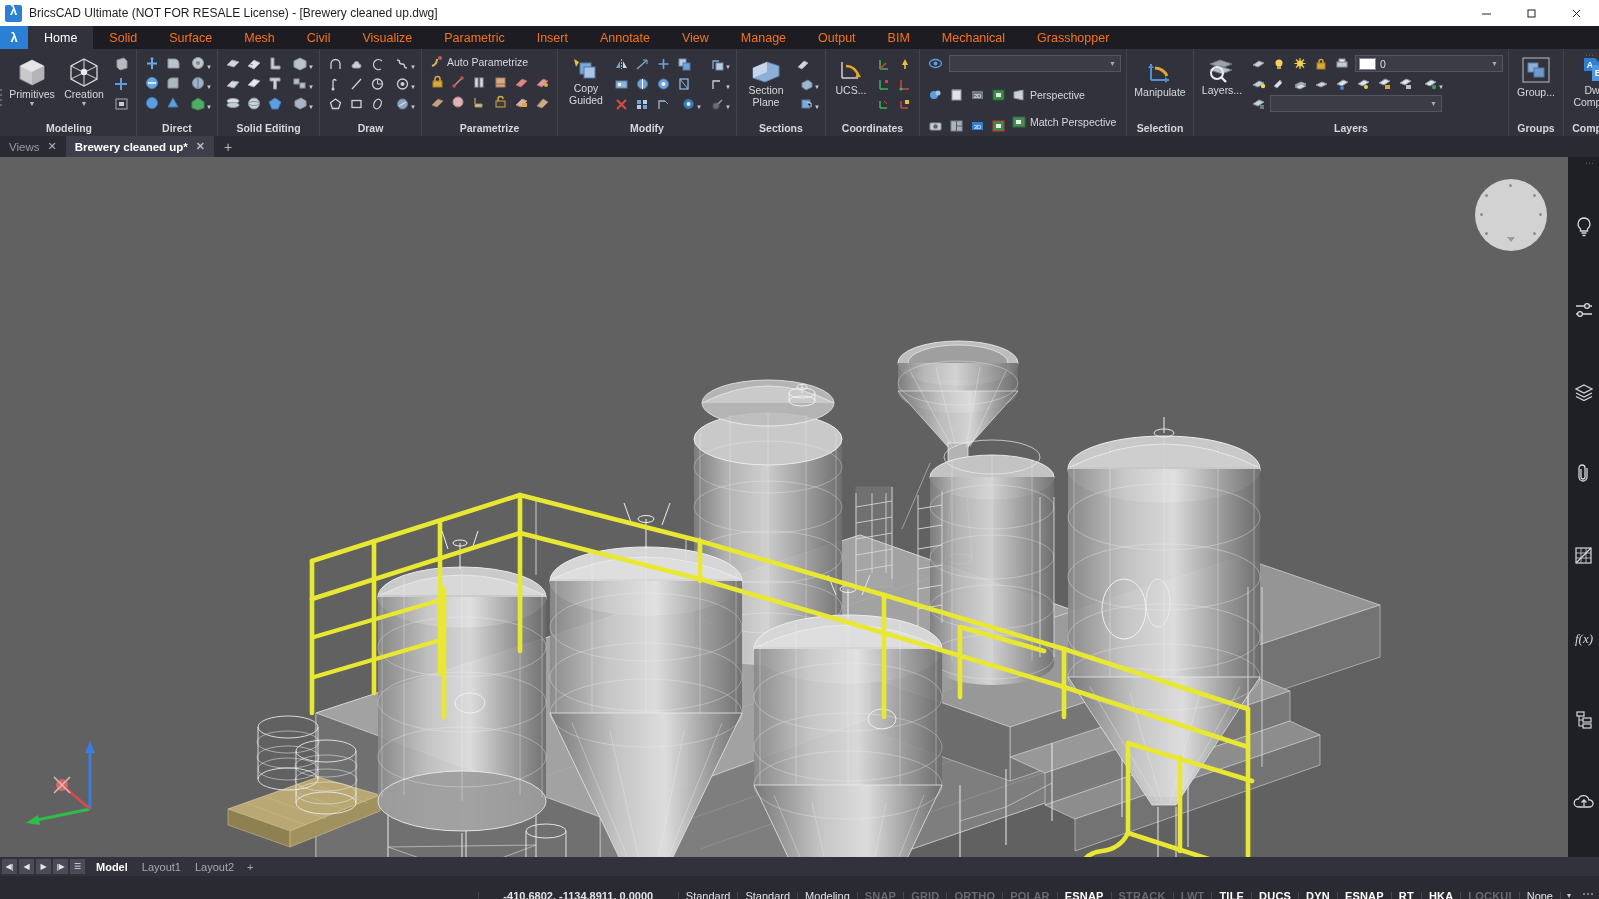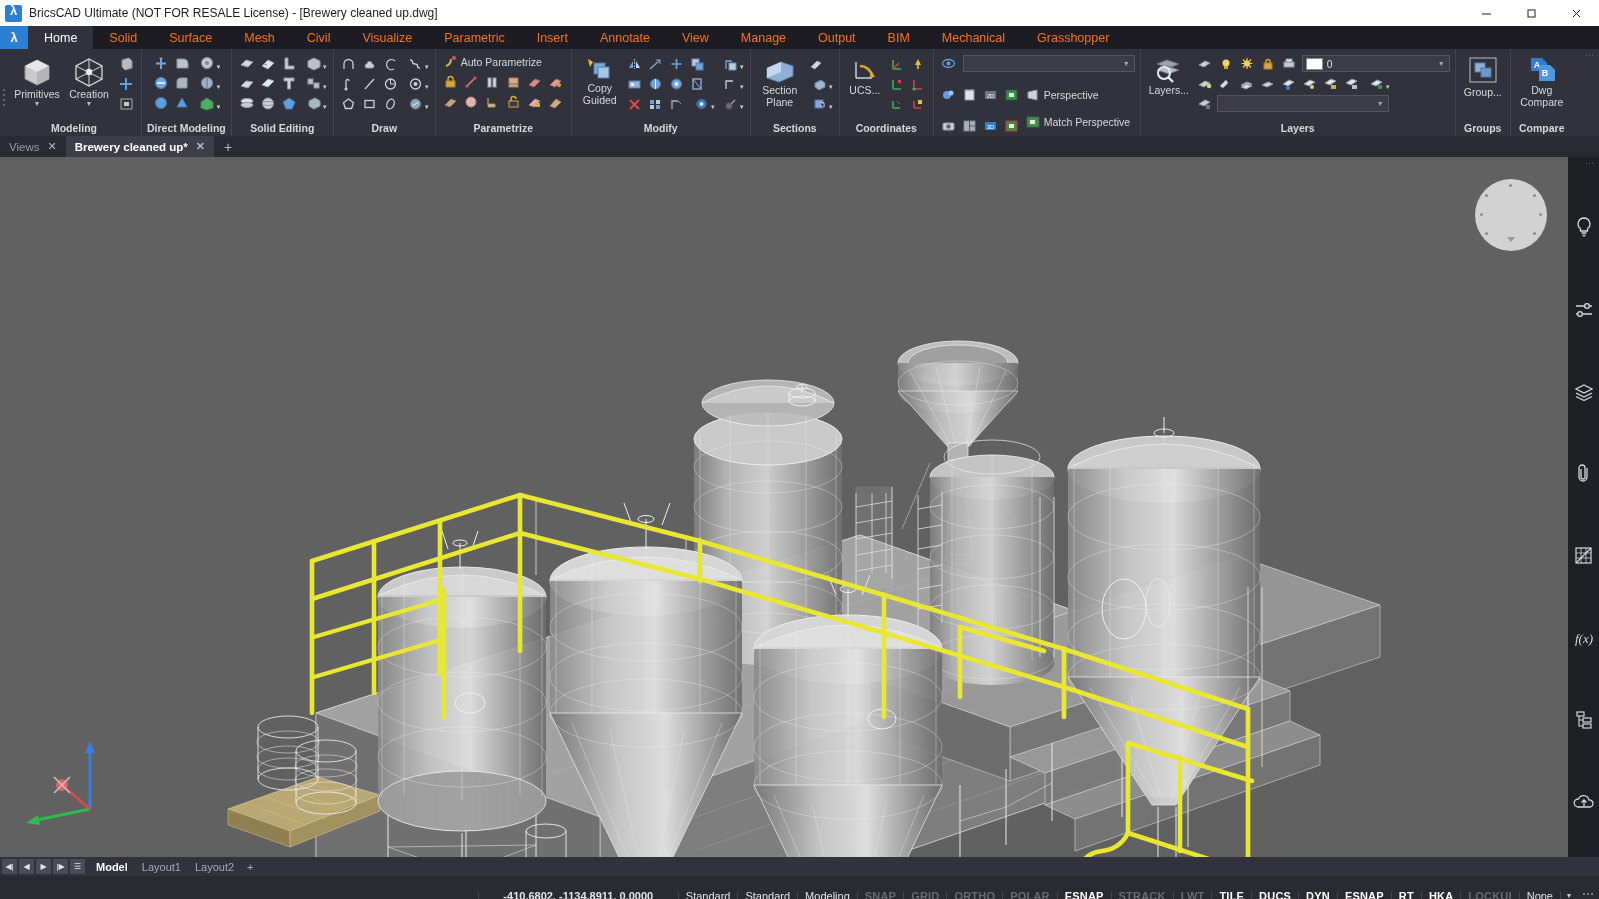--- a/index.html
+++ b/index.html
@@ -817,20 +817,35 @@
                 <rect x="1" y="1" width="12" height="10" fill="#4a8b55" stroke="#2f6b3a"></rect>
                 <rect x="4" y="4" width="5" height="4" fill="#e4f0e6"></rect>
               </svg>
             <span>Match Perspective</span>
           </div>
         </div>
       </div>
       <div class="panel-title">Views</div>
     </div>
 
+    <div class="panel">
+      <div class="panel-body">
+        <div class="big-btn" style="width:56px;">
+          <svg width="34" height="30" viewBox="0 0 34 30">
+            <path d="M8 24V8" stroke="#4f8fd6" stroke-width="2"></path>
+            <path d="M8 24h18" stroke="#4f8fd6" stroke-width="2"></path>
+            <path d="M8 8l-3 4h6z" fill="#4f8fd6"></path>
+            <path d="M26 24l-4-3v6z" fill="#4f8fd6"></path>
+            <path d="M12 12a14 14 0 0112 8" fill="none" stroke="#e0a92e" stroke-width="3"></path>
+          </svg>
+          <span class="lbl">Manipulate</span>
+        </div>
+      </div>
+      <div class="panel-title">Selection</div>
+    </div>
 
     <div class="panel">
       <div class="panel-body" style="gap:3px;">
         <div class="big-btn" style="width:46px;">
           <svg width="32" height="28" viewBox="0 0 32 28">
             <path d="M4 8l10-4 12 4-10 4z" fill="#9aa3ab" stroke="#6d757c"></path>
             <path d="M4 14l10-4 12 4-10 4z" fill="#b6bec5" stroke="#6d757c"></path>
             <circle cx="11" cy="17" r="6" fill="none" stroke="#e8edf2" stroke-width="2"></circle>
             <path d="M15 21l5 5" stroke="#e8edf2" stroke-width="2.4"></path>
           </svg>

